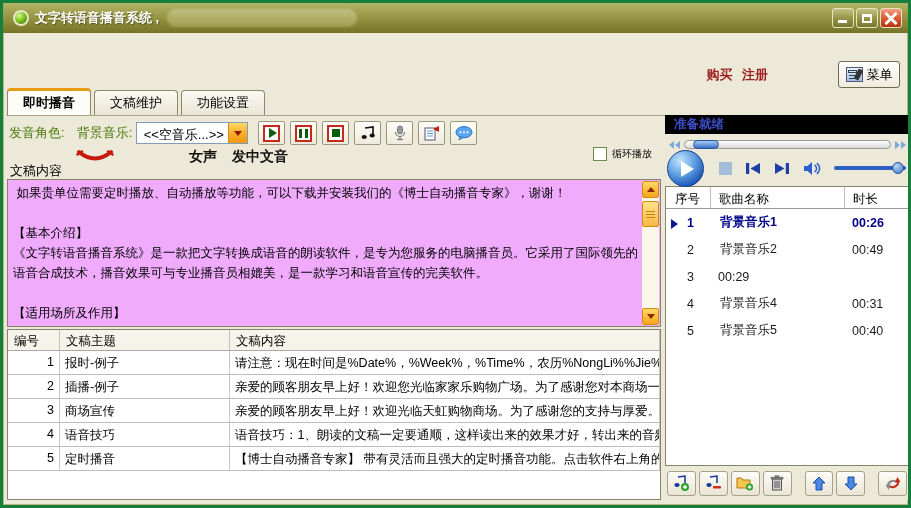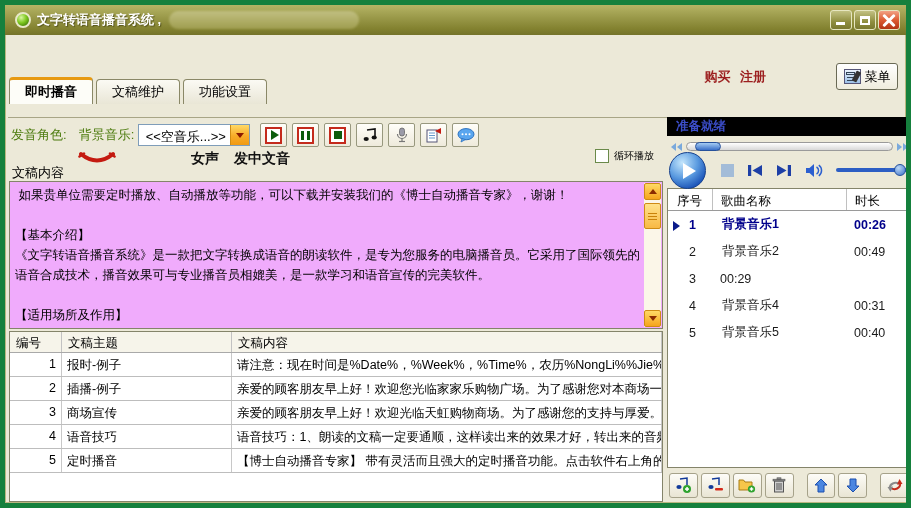--- a/index.html
+++ b/index.html
@@ -1,17 +1,17 @@
 <!DOCTYPE html>
 <html><head>
 <meta charset="utf-8">
 <style>
   * { margin:0; padding:0; box-sizing:border-box; }
   html,body { background:#d4d0c8; font-family:"Liberation Sans","DejaVu Sans",sans-serif; }
-  .window{ position:relative; width:911px; height:508px; border:5px solid #15803d;
+  .window{ position:relative; width:911px; height:508px; border:3px solid #15803d;
     background:#ece9d8; overflow:hidden; box-shadow:inset 0 0 0 1px #b9b780; }
 
   
   .titlebar{ position:absolute; top:0; left:0; right:0; height:30px;
     background:linear-gradient(180deg,#b5b465 0%,#989747 45%,#82812f 80%,#74732a 100%);
     display:flex; align-items:center; padding:0 6px; }
   .app-icon{ width:16px; height:16px; border-radius:50%; margin:0 6px 0 4px;
     background:radial-gradient(circle at 35% 30%,#d8f6a0,#7ec820 45%,#3f7a06 85%);
     border:2px solid #e8e8c8; }
   .title-text{ color:#fff; font-weight:bold; font-size:13px; text-shadow:1px 1px 1px #55541c; }
@@ -37,21 +37,21 @@
     background:linear-gradient(180deg,#ffffff,#efecdd); border:1px solid #6a6a55; border-radius:3px;
     display:flex; align-items:center; justify-content:center; gap:4px; font-size:13px; cursor:pointer; }
   .menu-ico{ width:17px; height:15px; background:linear-gradient(180deg,#eaf2fb,#9cc0e8);
     border:1px solid #557; position:relative; }
   .menu-ico:before{ content:""; position:absolute; left:2px; top:3px; right:6px; height:1px;
     box-shadow:0 0 0 1px #345, 0 4px 0 0 #345, 0 7px 0 0 #345; }
   .menu-ico:after{ content:""; position:absolute; right:1px; top:1px; width:5px; height:11px;
     background:#333; transform:rotate(28deg); border-radius:1px; }
 
   
-  .tabbar{ position:absolute; top:74px; left:4px; height:34px; display:flex; gap:3px; z-index:3; }
+  .tabbar{ position:absolute; top:87px; left:4px; height:34px; display:flex; gap:3px; z-index:3; }
   .tab{ height:25px; padding:0 15px; display:flex; align-items:center; font-size:13px;
     background:linear-gradient(180deg,#fbfaf4,#e9e6d6); border:1px solid #8a8867;
     border-bottom:none; border-radius:4px 4px 0 0; cursor:pointer; }
   .tab.active{ background:#fdfdf8; height:27px; margin-top:-2px; border-top:3px solid #e79a12;
     font-weight:bold; position:relative; z-index:4; }
   .tabline{ position:absolute; top:112px; left:3px; right:3px; height:1px; background:#a8a586; }
 
   
   .left-panel{ position:absolute; left:3px; top:113px; width:656px; height:384px; }
   .row1{ position:absolute; top:5px; left:3px; right:2px; height:24px; display:flex; align-items:center; }

